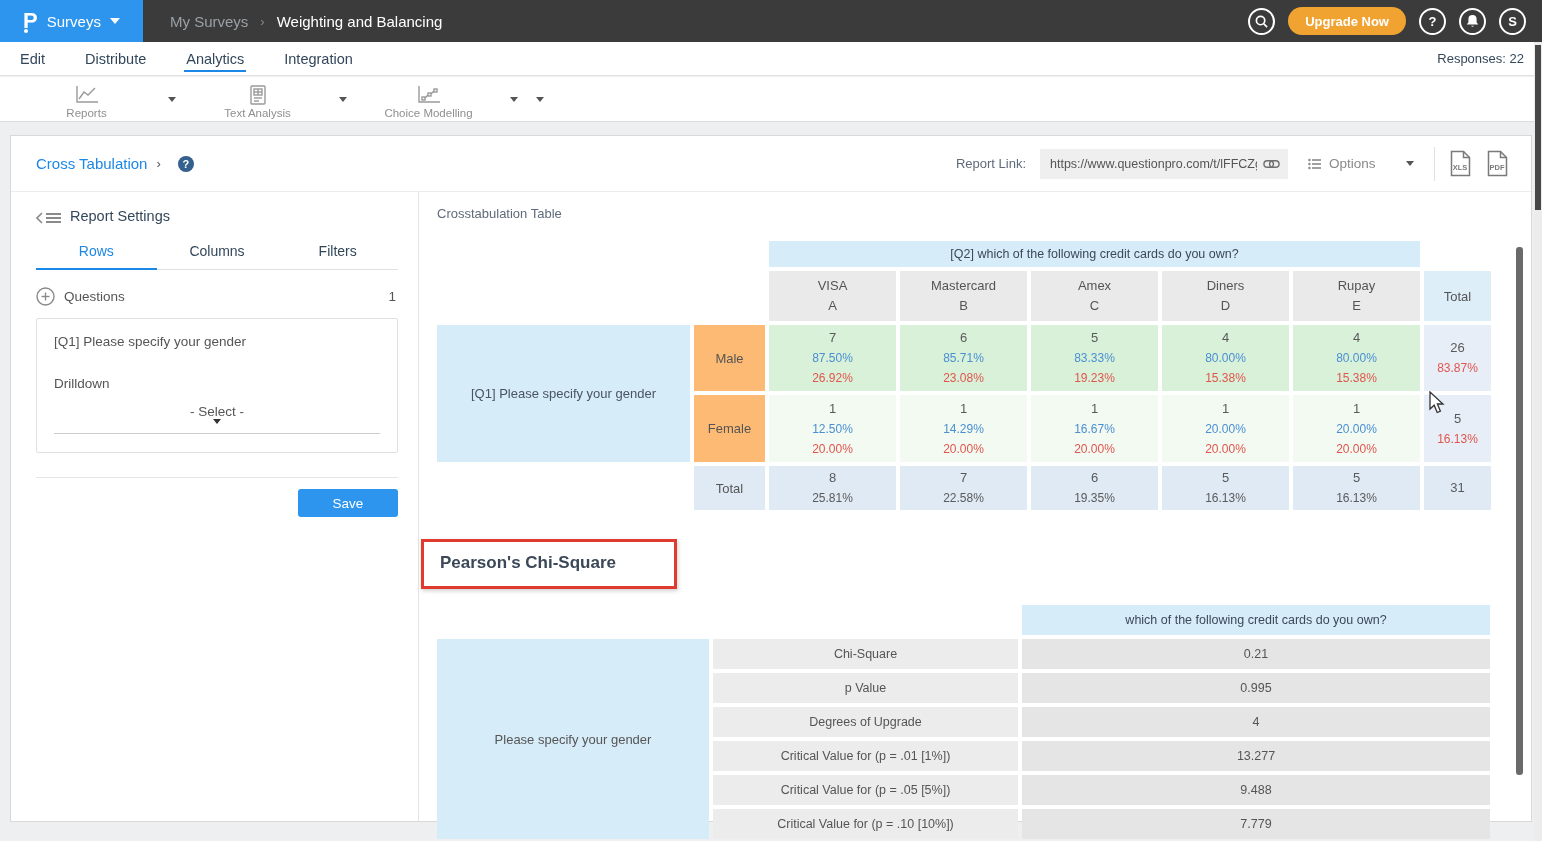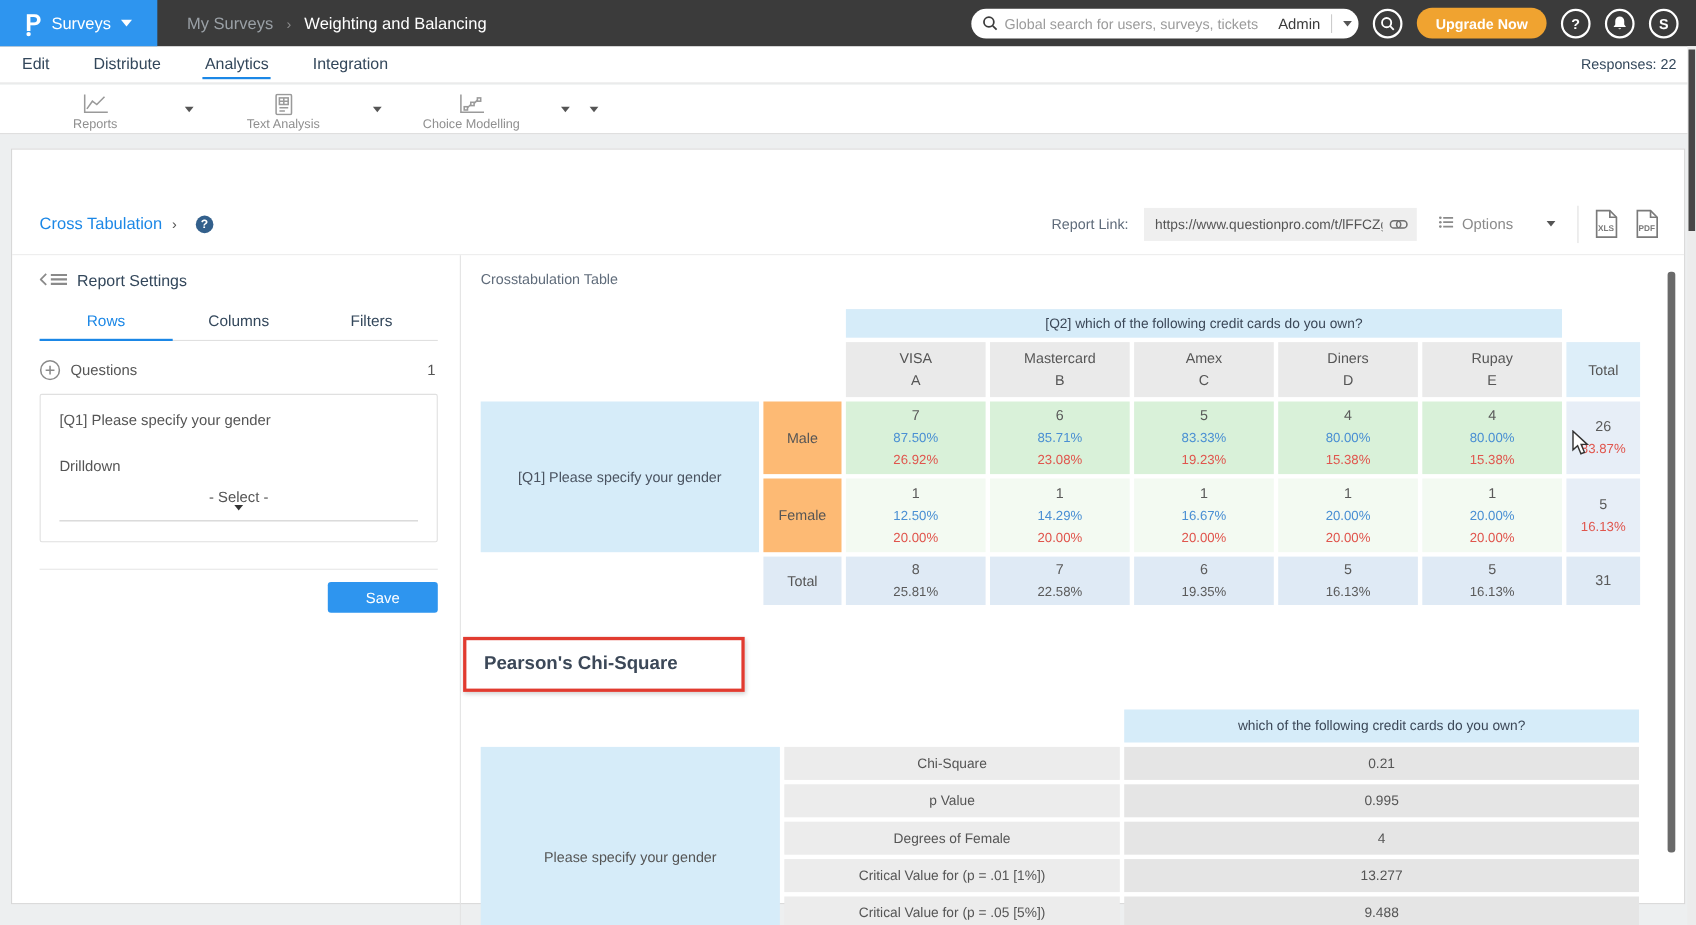--- a/index.html
+++ b/index.html
@@ -37,37 +37,37 @@
   .toolbar { position:absolute; top:77px; left:0; width:1542px; height:45px; background:#fff; border-bottom:1px solid #dcdcdc; display:flex; padding-left:14px; z-index:3; }
   .tool-item { width:171px; height:45px; display:flex; align-items:center; cursor:pointer; }
   .tool-item.active { background:#e9e9e9; }
   .tool-main { flex:1; display:flex; flex-direction:column; align-items:center; justify-content:center; gap:2px; padding-top:4px; }
   .tool-label { font-size:11.5px; color:#8f8f8f; }
   .tool-caret { width:26px; display:flex; justify-content:center; }
   .ticon { stroke:#9a9a9a; fill:none; stroke-width:1.4; }
 
   
   .card { position:absolute; left:10px; top:135px; width:1522px; height:687px; background:#fff; border:1px solid #d8d8d8; z-index:1; }
-  .report-header { height:56px; display:flex; align-items:center; padding:0 22px 0 25px; border-bottom:1px solid #ededed;margin-top:40px; }
+  .report-header { height:56px; display:flex; align-items:center; padding:0 22px 0 25px; border-bottom:1px solid #ededed; }
   .crumb-link { color:#1b87e6; font-size:15px; cursor:pointer; }
   .crumb-sep { margin:0 9px; color:#555; font-size:13px; }
   .report-title { color:#3c4858; font-size:15px; }
   .help-dot { width:16px; height:16px; border-radius:50%; background:#33608c; color:#fff; font-size:11px; font-weight:700; display:inline-flex; align-items:center; justify-content:center; margin-left:8px; }
   .rh-right { margin-left:auto; display:flex; align-items:center; gap:14px; }
   .rl-label { font-size:13px; color:#5f6b7a; }
   .url-box { width:248px; height:30px; background:#efefef; display:flex; align-items:center; padding:0 8px 0 10px; gap:6px; }
   .url-box input { flex:1; border:none; outline:none; background:transparent; font-size:12.5px; color:#555; font-family:"Liberation Sans",sans-serif; }
   .options-btn { display:flex; align-items:center; gap:8px; color:#8a8a8a; font-size:13.5px; cursor:pointer; width:118px; justify-content:space-between; padding:0 6px; }
   .rh-sep { width:1px; height:34px; background:#e0e0e0; }
   .file-icn { cursor:pointer; }
 
   
   .content { display:flex; height:630px; }
   .left-panel { width:408px; border-right:1px solid #e3e3e3; padding:16px 20px 0 25px; }
-  .panel-head { display:flex; align-items:flex-start; gap:9px; }
+  .panel-head { display:flex; align-items:flex-end; gap:9px; }
   .panel-title { font-size:14.5px; color:#33475b; }
   .collapse-icn { display:flex; align-items:center; gap:3px; color:#8a8a8a; cursor:pointer; }
   .panel-tabs { margin-top:19px; display:flex; border-bottom:1px solid #e0e0e0; }
   .ptab { flex:1; text-align:center; font-size:14px; color:#33475b; padding-bottom:9px; cursor:pointer; }
   .ptab.active { color:#1b87e6; border-bottom:2px solid #1b87e6; margin-bottom:-1px;text-align:center; }
   .q-row { margin-top:17px; display:flex; align-items:center; gap:9px; }
   .q-label { font-size:13.5px; color:#555; }
   .q-count { margin-left:auto; font-size:13.5px; color:#555; padding-right:2px; }
   .q-card { margin-top:12px; border:1px solid #e0e0e0; border-radius:2px; padding:15px 17px 18px; }
   .q-text { font-size:13.5px; color:#555; }
@@ -123,30 +123,20 @@
     <span class="logo-p">P<span class="dot"></span></span>
     <span class="product">Surveys</span>
     <span class="caret"></span>
   </div>
   <div class="top-crumb">
     <span class="parent">My Surveys</span>
     <span class="sep">›</span>
     <span class="current">Weighting and Balancing</span>
   </div>
   <div class="top-right">
-    <div class="search-pill">
-      <svg width="14" height="14" viewBox="0 0 14 14">
-          <circle cx="6" cy="6" r="4.5" stroke="#3b3b3b" stroke-width="1.6" fill="none"></circle>
-          <line x1="9.5" y1="9.5" x2="13" y2="13" stroke="#3b3b3b" stroke-width="1.6"></line>
-        </svg>
-      <input type="text" placeholder="Global search for users, surveys, tickets" style="">
-      <span class="scope">Admin</span>
-      <span class="vline"></span>
-      <span class="caret dark"></span>
-    </div>
     <div class="ring">
       <svg width="13" height="13" viewBox="0 0 14 14">
           <circle cx="6" cy="6" r="4.5" stroke="#fff" stroke-width="1.8" fill="none"></circle>
           <line x1="9.5" y1="9.5" x2="13" y2="13" stroke="#fff" stroke-width="1.8"></line>
         </svg>
     </div>
     <div class="upgrade">Upgrade Now</div>
     <div class="ring">
         <span>?</span>
       </div>
@@ -231,21 +221,21 @@
     <div class="rh-right">
       <span class="rl-label">Report Link:</span>
       <div class="url-box">
         <input type="text" value="https://www.questionpro.com/t/lFFCZg" style="">
         <svg width="17" height="10" viewBox="0 0 18 10">
             <rect x="1" y="1.5" width="10" height="7" rx="3.5" stroke="#6e6e6e" stroke-width="1.5" fill="none"></rect>
             <rect x="7" y="1.5" width="10" height="7" rx="3.5" stroke="#6e6e6e" stroke-width="1.5" fill="none"></rect>
           </svg>
       </div>
       <div class="options-btn">
-        <span style="display:flex;gap:7px;">
+        <span style="display:flex;align-items:center;gap:7px;">
           <svg width="14" height="12" viewBox="0 0 14 12">
               <circle cx="1.4" cy="2" r="1.2" fill="#8a8a8a"></circle>
               <circle cx="1.4" cy="6" r="1.2" fill="#8a8a8a"></circle>
               <circle cx="1.4" cy="10" r="1.2" fill="#8a8a8a"></circle>
               <line x1="4" y1="2" x2="13" y2="2" stroke="#8a8a8a" stroke-width="1.6"></line>
               <line x1="4" y1="6" x2="13" y2="6" stroke="#8a8a8a" stroke-width="1.6"></line>
               <line x1="4" y1="10" x2="13" y2="10" stroke="#8a8a8a" stroke-width="1.6"></line>
             </svg>
           <span>Options</span>
         </span>
@@ -467,21 +457,21 @@
         <tr style="height:30px;">
           <td class="chi-stub" rowspan="6">Please specify your gender</td>
           <td class="chi-label">Chi-Square</td>
           <td class="chi-value">0.21</td>
         </tr>
         <tr style="height:30px;">
           <td class="chi-label">p Value</td>
           <td class="chi-value">0.995</td>
         </tr>
         <tr style="height:30px;">
-          <td class="chi-label">Degrees of Female</td>
+          <td class="chi-label">Degrees of Upgrade</td>
           <td class="chi-value">4</td>
         </tr>
         <tr style="height:30px;">
           <td class="chi-label">Critical Value for (p = .01 [1%])</td>
           <td class="chi-value">13.277</td>
         </tr>
         <tr style="height:30px;">
           <td class="chi-label">Critical Value for (p = .05 [5%])</td>
           <td class="chi-value">9.488</td>
         </tr>

